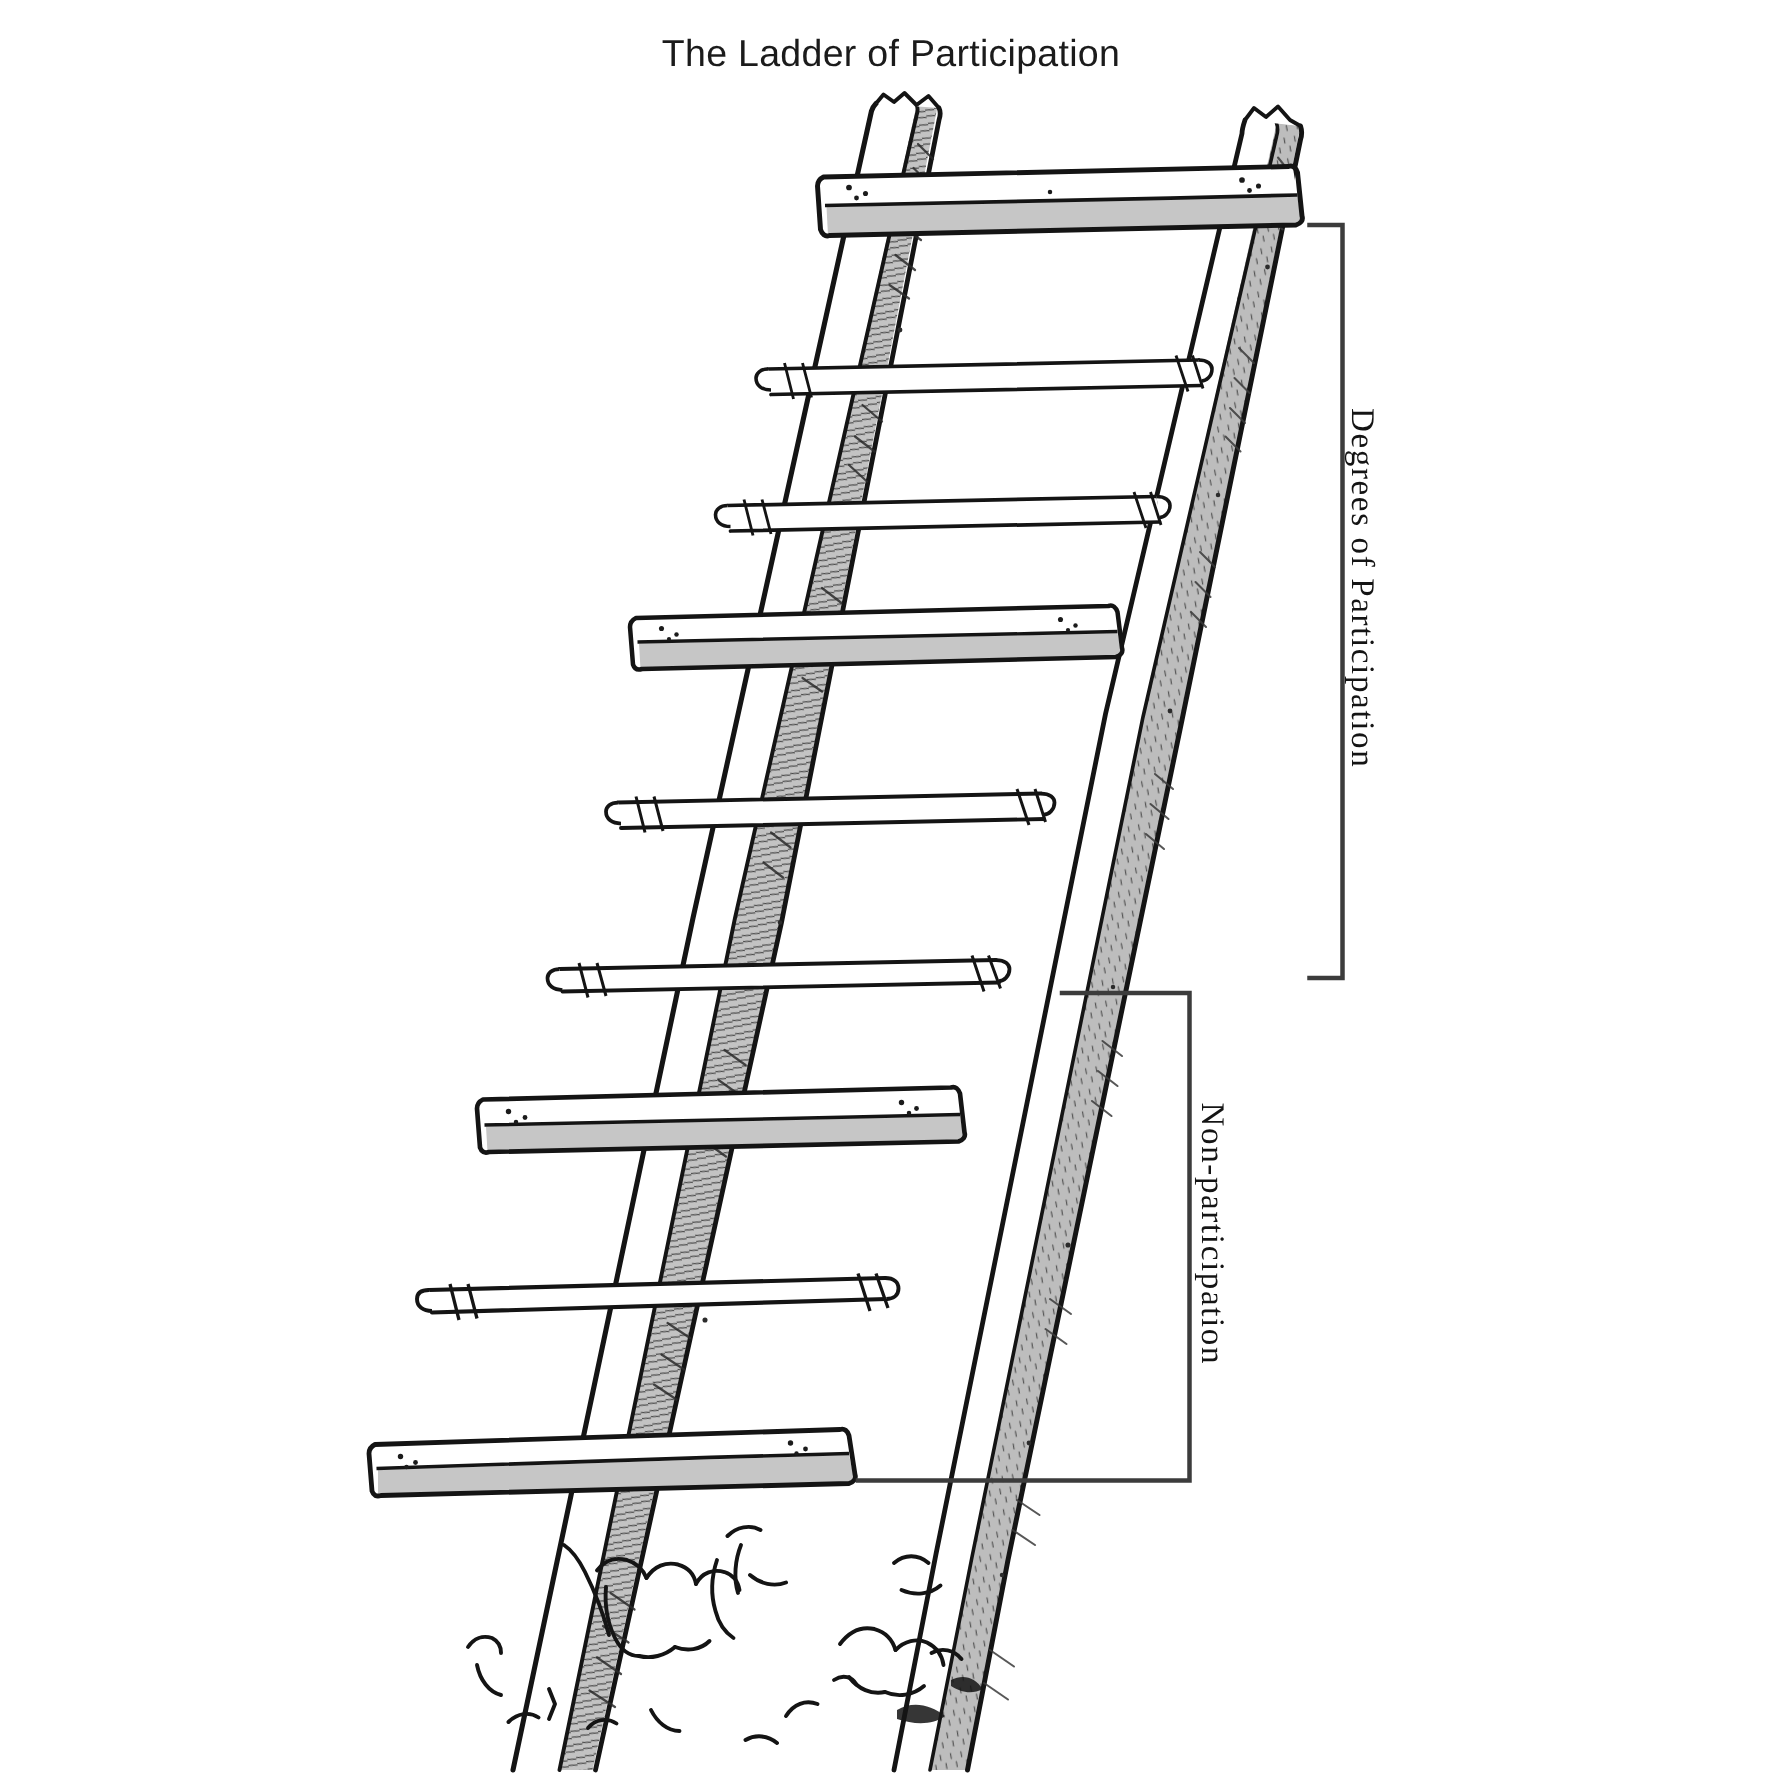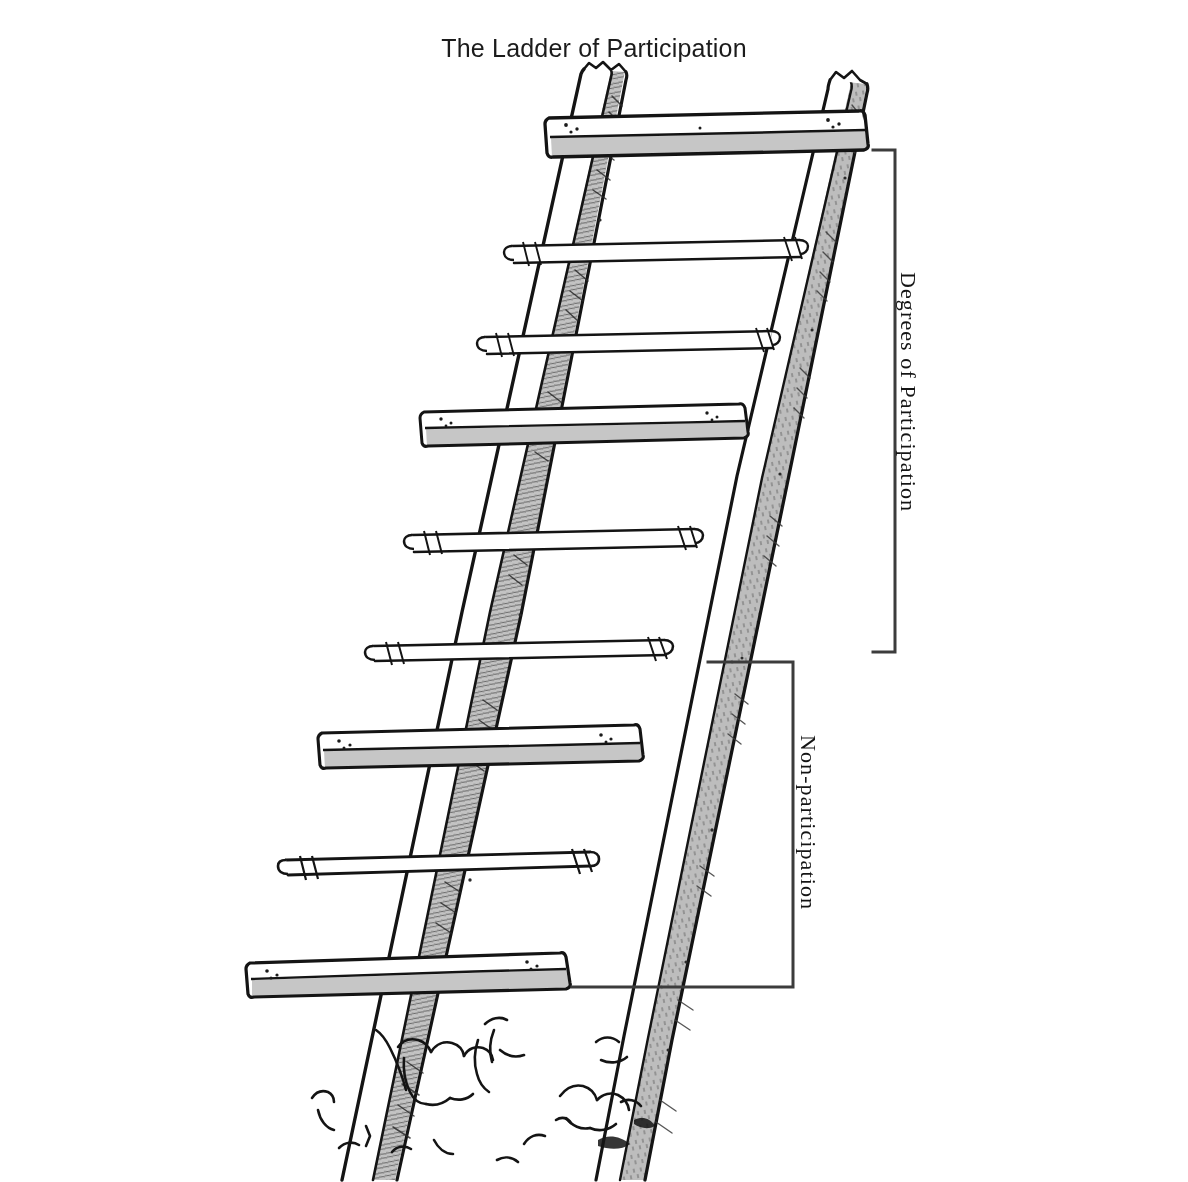--- a/index.html
+++ b/index.html
@@ -27,21 +27,20 @@
     left: 0;
     top: 22px;
     width: 1188px;
     text-align: center;
     font-family: "Liberation Sans", sans-serif;
     font-size: 25px;
     font-weight: 400;
     color: #1b1b1b;
     letter-spacing: 0.2px;
     white-space: nowrap;
-    margin-top: 12px;
   }
   .fig {
     position: absolute;
     left: 0; top: 0;
     width: 1188px;
     height: 1182px;
   }
   .bracket-label {
     position: absolute;
     font-family: "Liberation Serif", serif;

